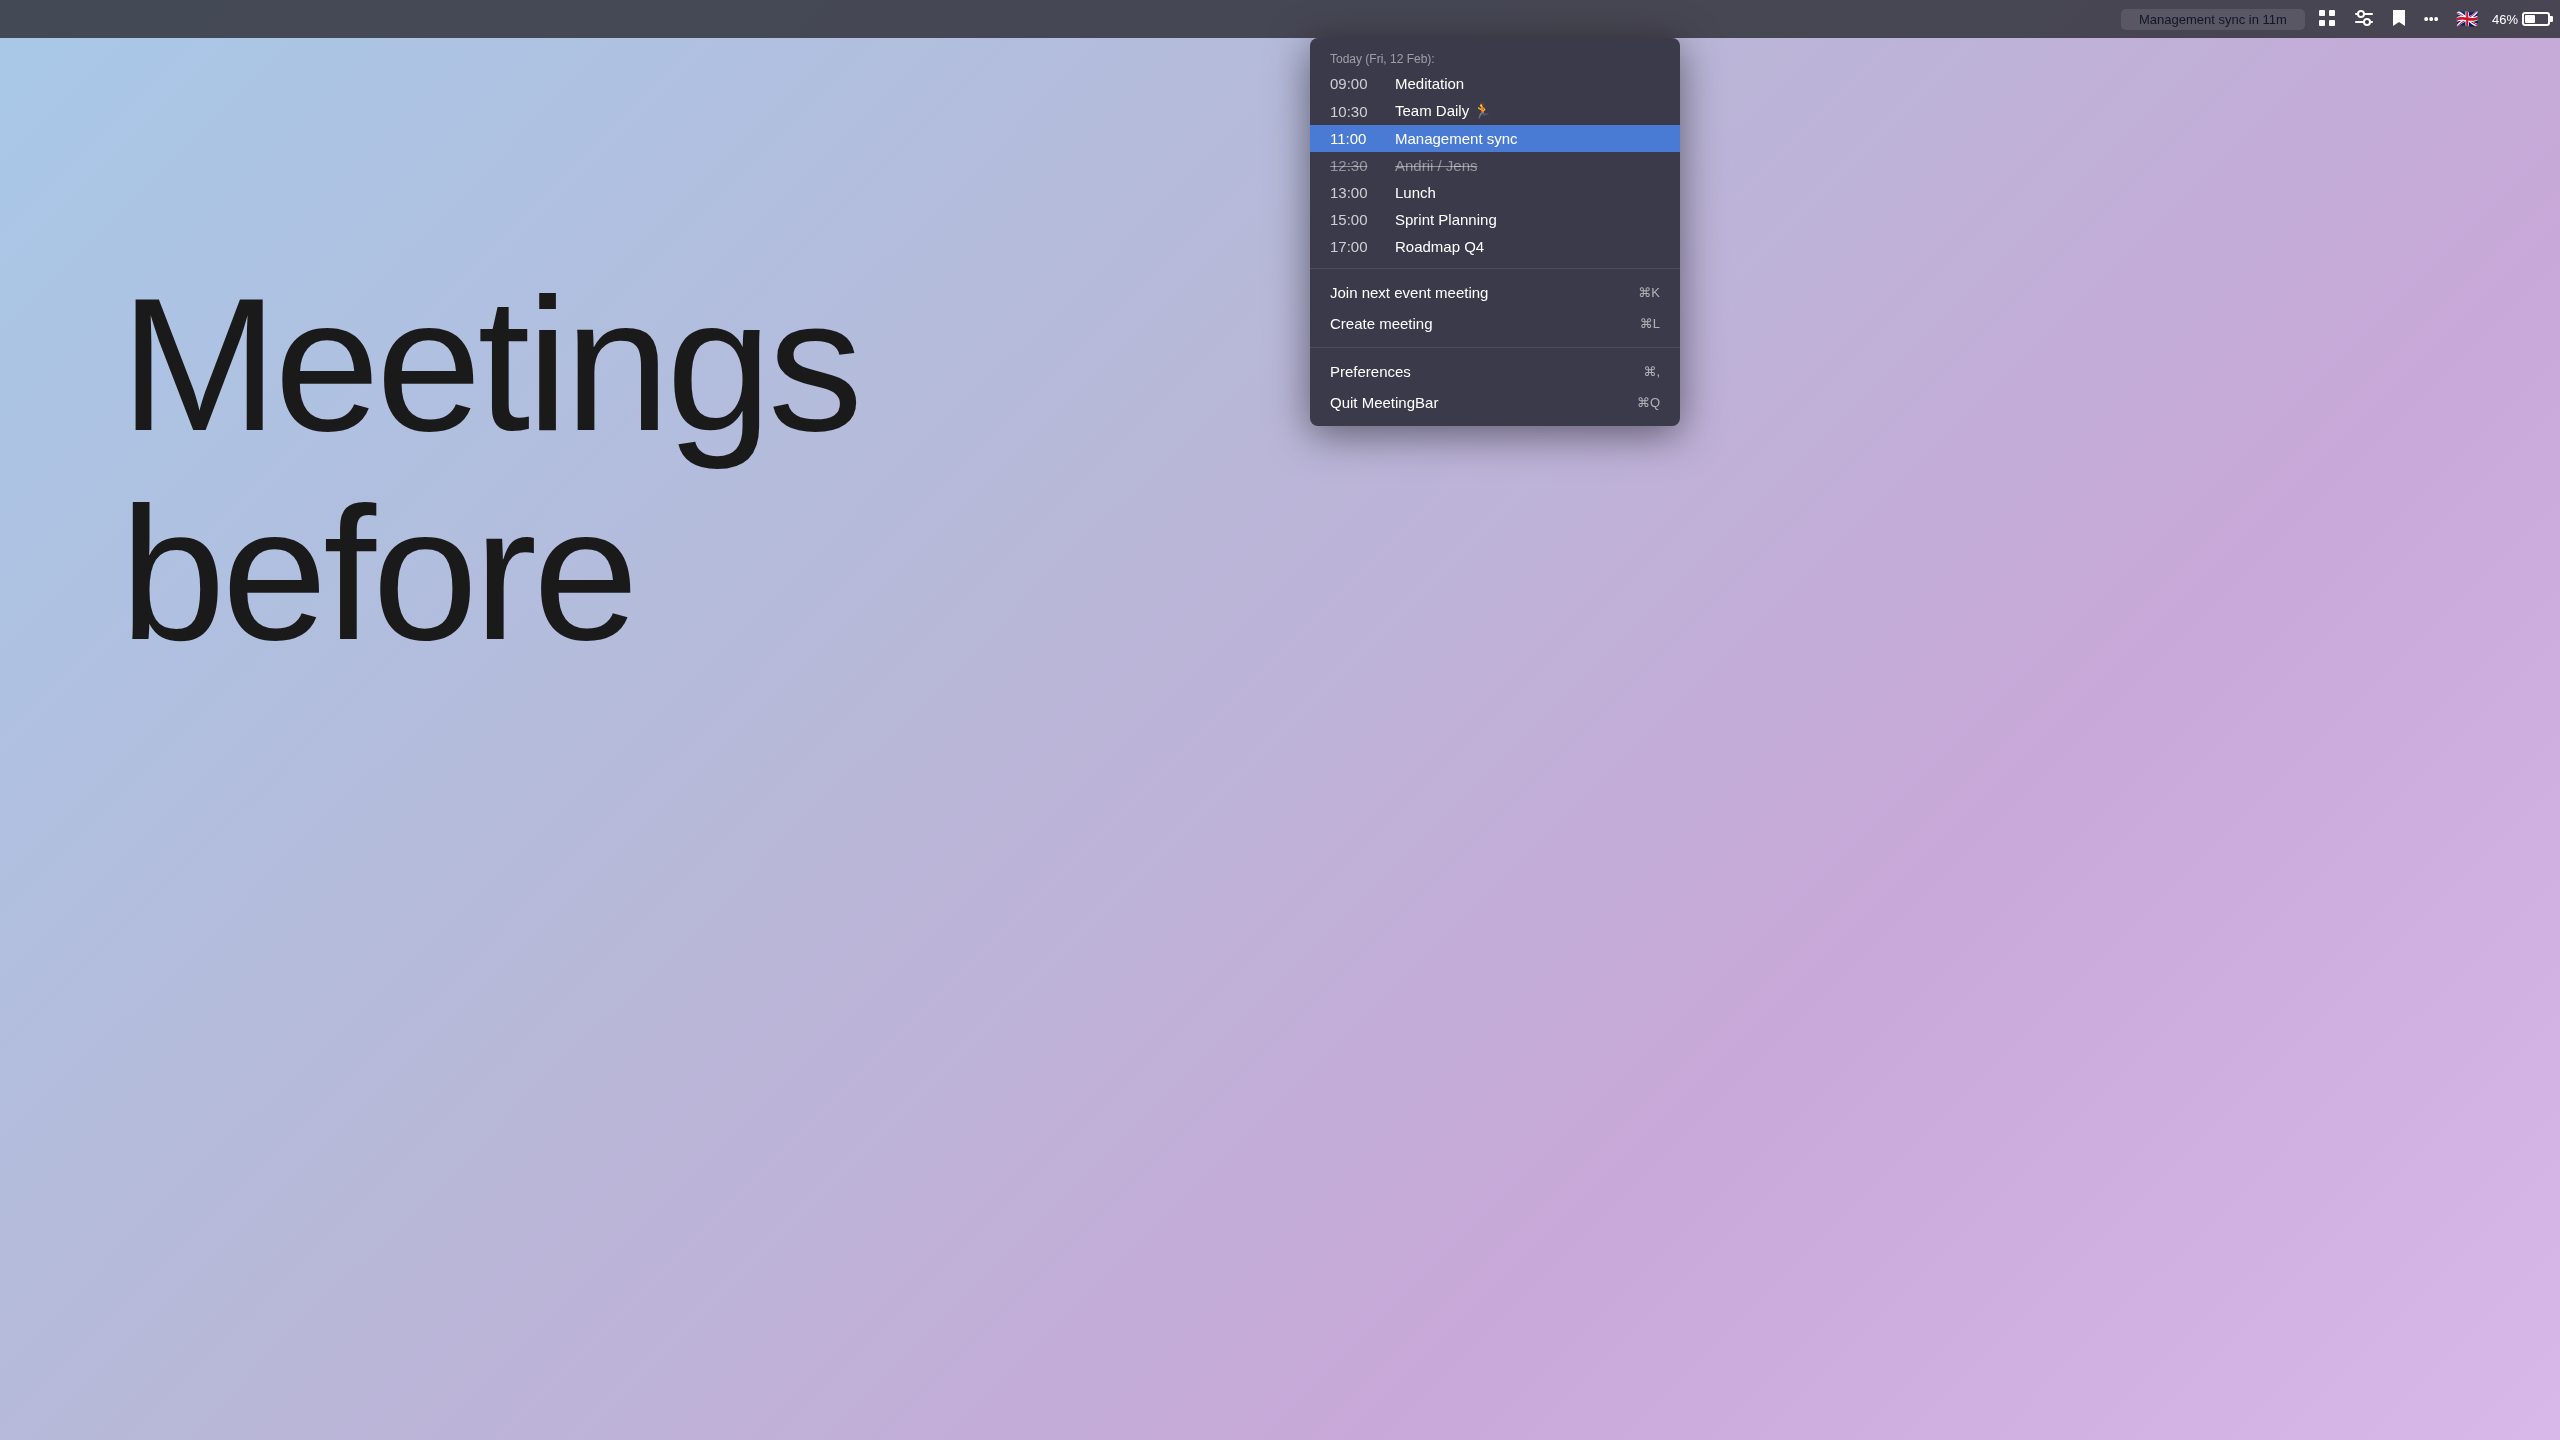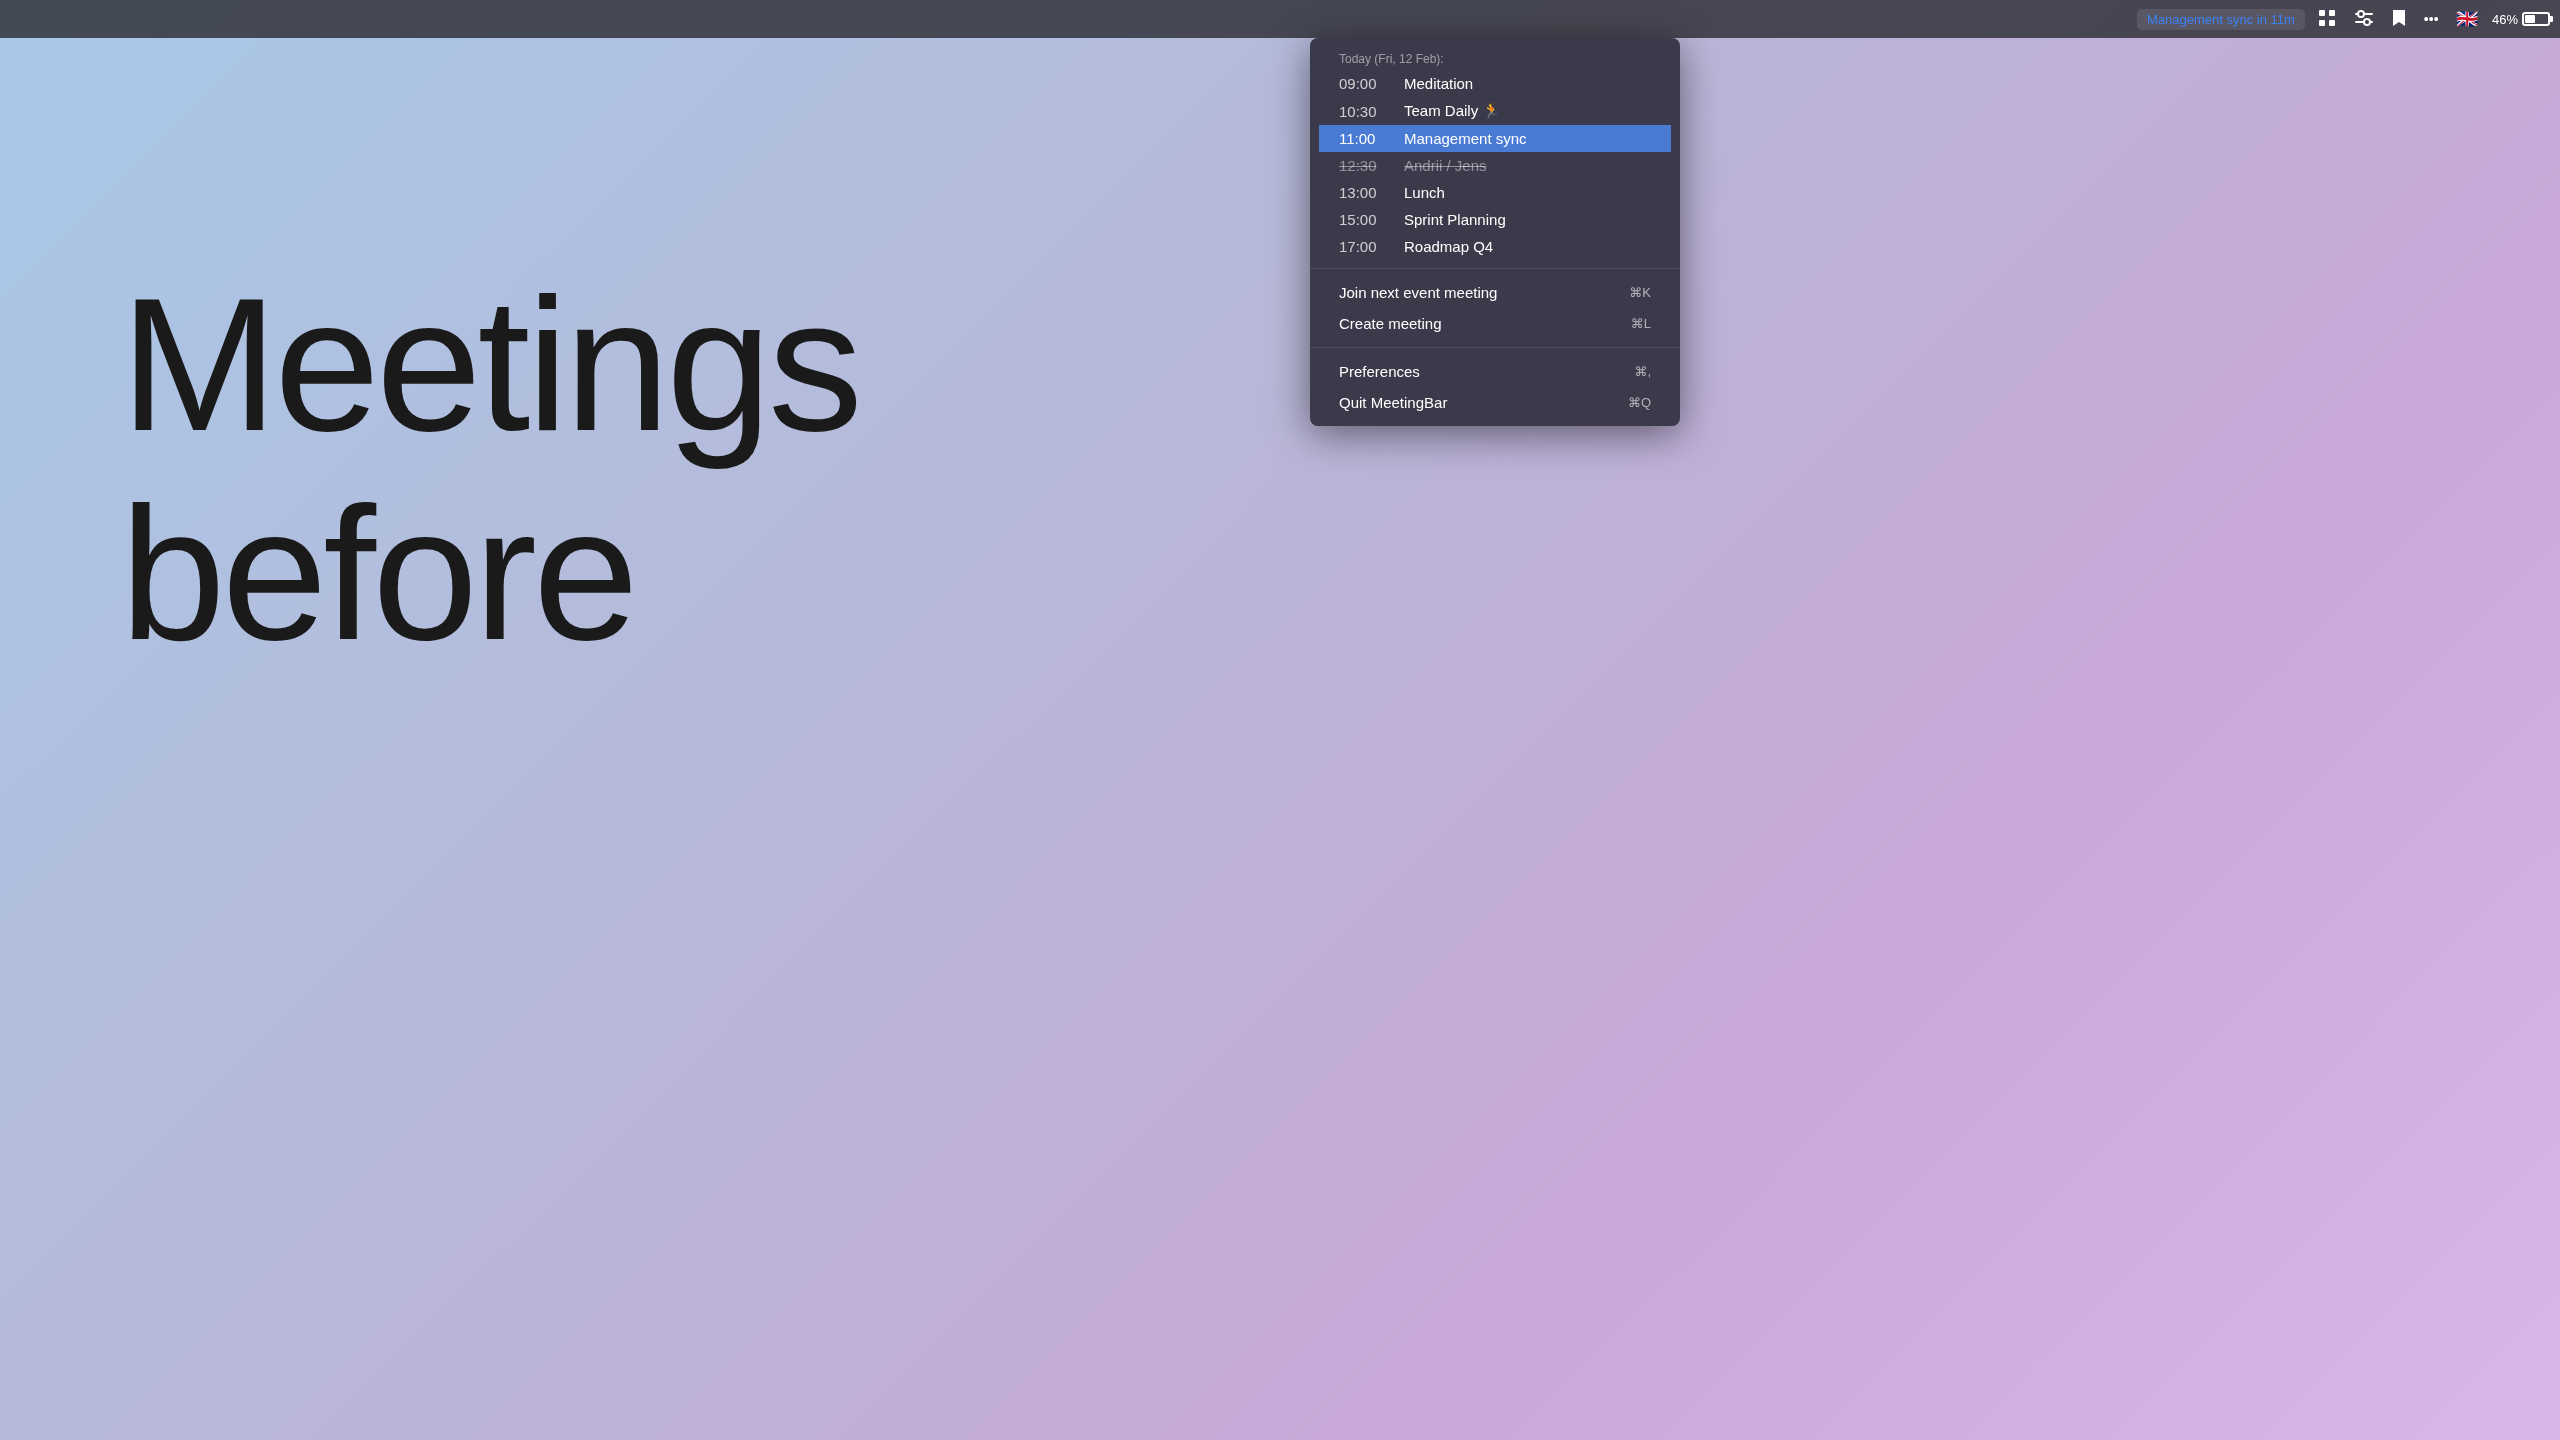--- a/index.html
+++ b/index.html
@@ -43,41 +43,41 @@
       align-items: center;
       justify-content: flex-end;
       padding-right: 10px;
       gap: 8px;
       z-index: 100;
     }
 
     .menubar-notification {
       background: rgba(255,255,255,0.1);
       border-radius: 5px;
-      padding: 3px 10px;
+      padding: 3px 18px;
       font-size: 13px;
-      color: #3b82f6;
+      color: #0f172a;
       cursor: pointer;
     }
 
     
     .dropdown {
       position: absolute;
       top: 38px;
       right: 880px;
       width: 370px;
       background: #3a3a4a;
       border-radius: 8px;
       box-shadow: 0 8px 40px rgba(0,0,0,0.5);
       overflow: hidden;
       z-index: 200;
     }
 
     .dropdown-section {
-      padding: 8px 9px;
+      padding: 8px 0;
       border-bottom: 1px solid rgba(255,255,255,0.1);
     }
 
     .dropdown-section:last-child {
       border-bottom: none;
     }
 
     .section-header {
       font-size: 12px;
       color: rgba(255,255,255,0.5);

